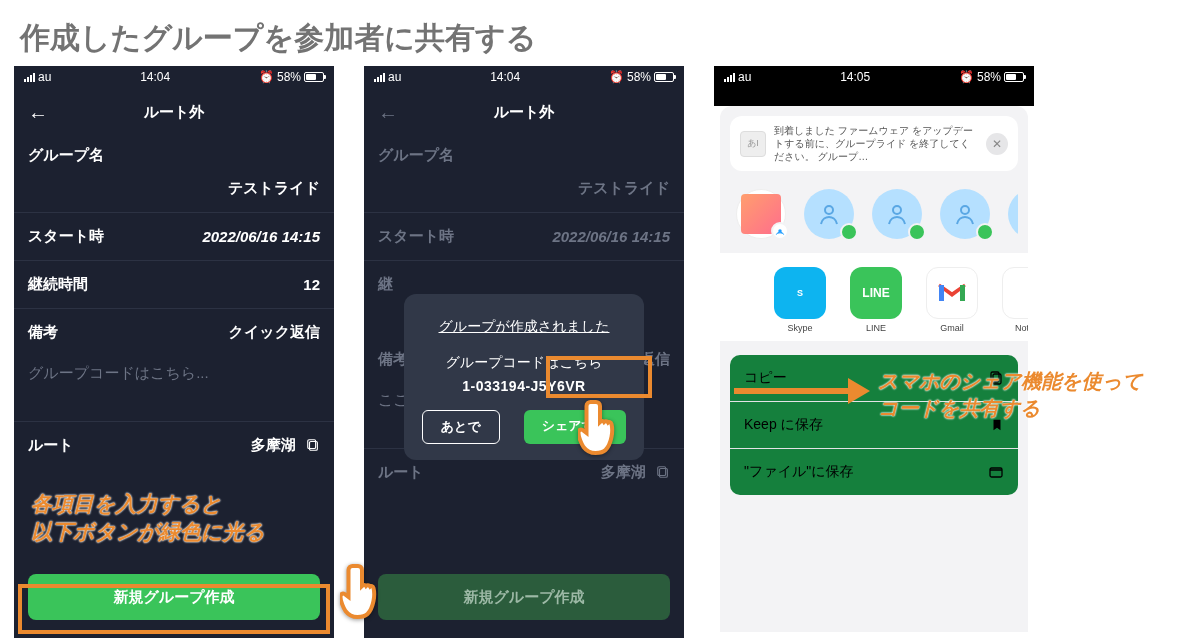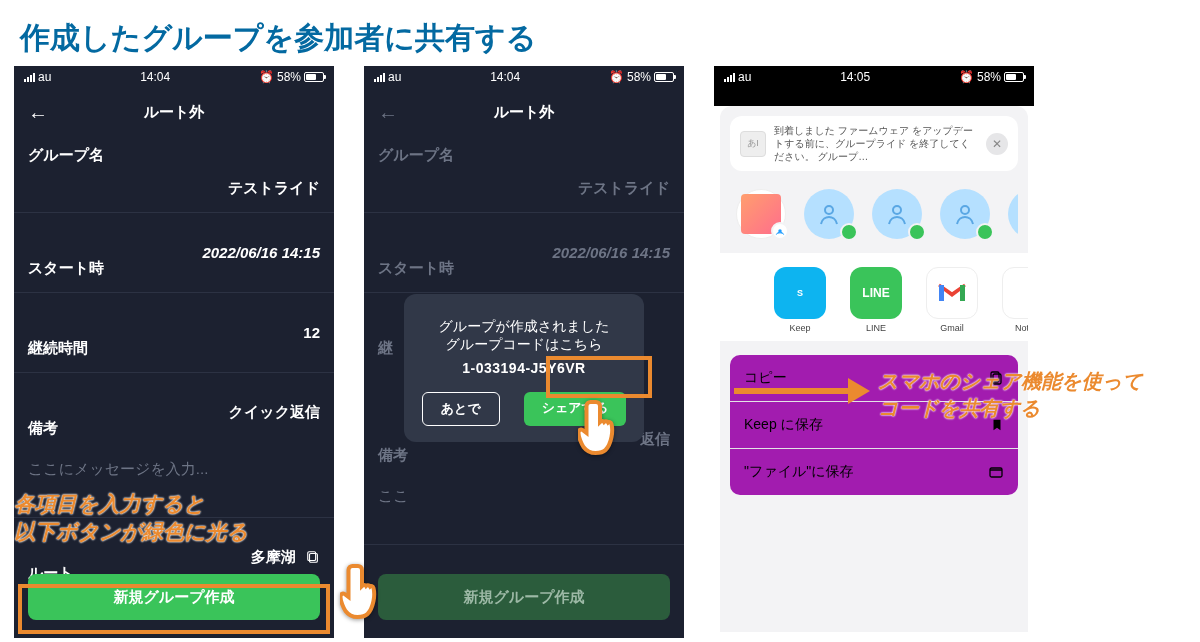--- a/index.html
+++ b/index.html
@@ -10,21 +10,21 @@
     font-family: -apple-system, "Hiragino Kaku Gothic ProN", "Meiryo", sans-serif;
     position: relative;
     overflow: hidden;
   }
   .page-title {
     position: absolute;
     left: 20px;
     top: 18px;
     font-size: 30px;
     font-weight: 800;
-    color: #0369a1;
+    color: #737373;
   }
   .phones {
     position: absolute;
     left: 14px;
     top: 66px;
     display: flex;
     gap: 30px;
   }
   .phone {
     width: 320px;
@@ -75,21 +75,21 @@
   
   .section-label { padding: 10px 14px 0 14px; font-weight: 700; color: #fff; }
   .dim .section-label, .dim .row, .dim .row .value, .dim .msg { color: #6d7485; }
   .row {
     display: flex;
     justify-content: space-between;
     align-items: center;
     padding: 14px 14px;
     border-bottom: 1px solid #2c3243;
   }
-  .row .label { font-weight: 700; margin-top: 32px; }
+  .row .label { font-weight: 700; }
   .row .value { color: #fff; font-weight: 700; text-align: right; }
   .row.italic .value { font-style: italic; }
   .msg { padding: 8px 14px 18px 14px; color: #6d7485; }
   .route-row {
     border-top: 1px solid #2c3243;
     border-bottom: none;
   }
   .copy-icon { margin-left: 6px; display:inline-block;}
   .copy-icon svg { vertical-align: -2px; }
   
@@ -108,21 +108,21 @@
   .modal {
     position: absolute;
     left: 40px; right: 40px;
     top: 228px;
     background: #313848;
     border-radius: 12px;
     padding: 24px 14px 16px 14px;
     text-align: center;
     font-size: 14px;
   }
-  .modal .line1 { margin-bottom: 0; }
+  .modal .line1 { margin-bottom: 18px; text-decoration: underline; }
   .modal .line2 { margin-bottom: 6px; }
   .modal .code { font-weight: 700; letter-spacing: 0.5px; margin-bottom: 16px; }
   .modal .btns { display: flex; gap: 24px; justify-content: center; }
   .btn-later {
     border: 1px solid #fff; border-radius: 6px; padding: 7px 18px; font-weight: 700; font-size: 13px;
   }
   .btn-share {
     background: #3ac45a; border-radius: 6px; padding: 7px 18px; font-weight: 700; font-size: 13px;
   }
   
@@ -163,21 +163,21 @@
     overflow:hidden;
   }
   .app { width: 60px; text-align: center; font-size: 9px; color:#444; flex-shrink:0;}
   .app .icon { width: 52px; height: 52px; border-radius: 12px; margin: 0 auto 4px auto; display:flex;align-items:center;justify-content:center; font-weight:700; color:#fff;}
   .skype { background:#0db4f0; }
   .line-app { background:#3ac45a; font-size:12px;}
   .gmail { background:#fff; border:1px solid #eee;}
   .notion { background:#fff; border:1px solid #eee; color:#000; font-size:22px; font-family: Georgia, serif;}
   .actions {
     margin-top: 14px;
-    background: #a21caf;
+    background: #15803d;
     border-radius: 10px;
     overflow: hidden;
   }
   .action {
     display: flex; justify-content: space-between; align-items: center;
     padding: 14px 14px;
     border-bottom: 0.5px solid #e3e3e6;
     font-size: 14px;
   }
   .action:last-child{border-bottom:none;}
@@ -281,21 +281,21 @@
       <span class="value">2022/06/16 14:15</span>
     </div>
     <div class="row">
       <span class="label">継続時間</span>
       <span class="value">12</span>
     </div>
     <div class="row" style="border-bottom:none">
       <span class="label">備考</span>
       <span class="value">クイック返信</span>
     </div>
-    <div class="msg">ここにメッセージを入力...</div>
+    <div class="msg">グループコードはこちら...</div>
 
     <div class="row route-row" style="margin-top:20px">
       <span class="label">ルート</span>
       <span class="value">
         <span>多摩湖</span>
         <span class="copy-icon"><svg width="14" height="14">
               <use href="#copy-sym"></use>
             </svg></span>
       </span>
     </div>
@@ -426,21 +426,21 @@
         </div>
       </div>
 
       <div class="apps-row">
         <div class="app" style="width:24px">
 
           <div>&nbsp;</div>
         </div>
         <div class="app">
           <div class="icon skype">S</div>
-          <div>Keep</div>
+          <div>Skype</div>
         </div>
         <div class="app">
           <div class="icon line-app">LINE</div>
           <div>LINE</div>
         </div>
         <div class="app">
           <div class="icon gmail">
             <svg width="30" height="22" viewBox="0 0 30 22">
                 <path d="M2 3v16h5V9l8 6 8-6v10h5V3l-13 9z" fill="#ea4335"></path>
                 <path d="M2 3l13 9 13-9" fill="none" stroke="#ea4335" stroke-width="3"></path>
@@ -476,21 +476,21 @@
               <use href="#folder-sym"></use>
             </svg>
         </div>
       </div>
 
     </div>
   </div>
 
 </div>
 
-<div class="anno" style="left:14px; top:490px; font-size:21px; line-height:1.35">
+<div class="anno" style="left:31px; top:490px; font-size:21px; line-height:1.35">
   <div>各項目を入力すると</div>
   <div>以下ボタンが緑色に光る</div>
 </div>
 
 <div class="anno-box" style="left:18px; top:584px; width:312px; height:50px;"></div>
 <div class="hand" style="left:340px; top:562px;"><svg>
       <use href="#hand-sym"></use>
     </svg></div>
 
 <div class="anno-box" style="left:546px; top:356px; width:106px; height:42px;"></div>

